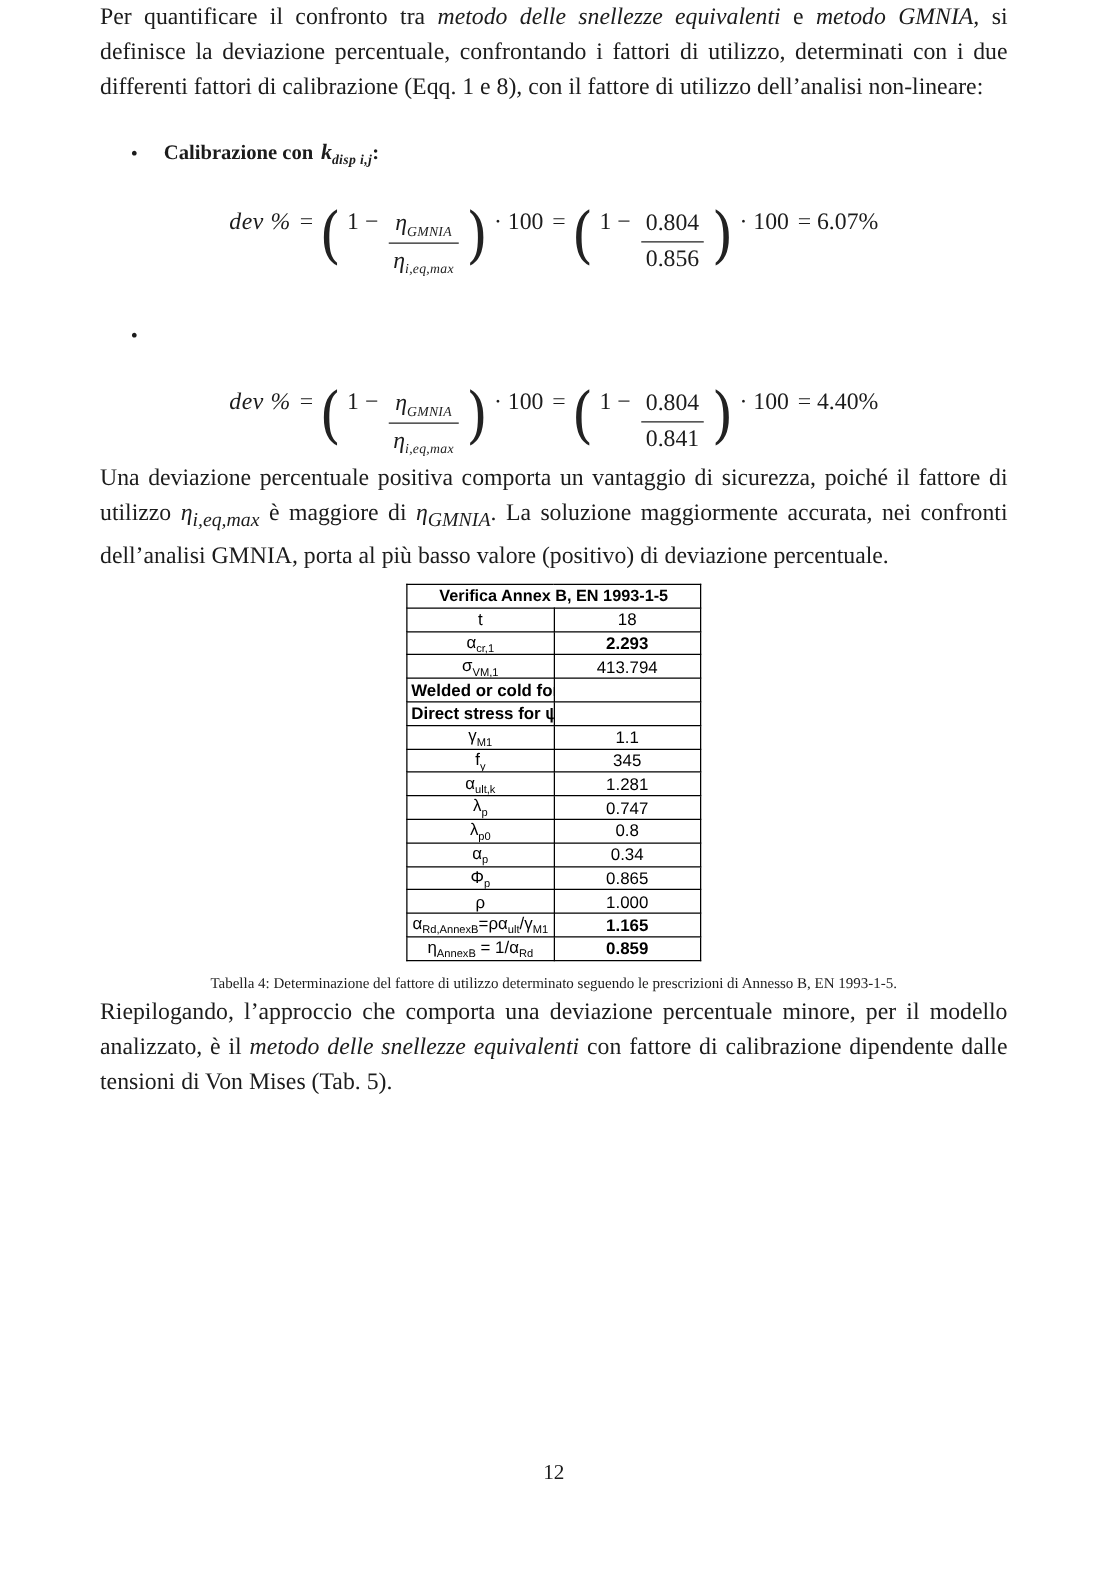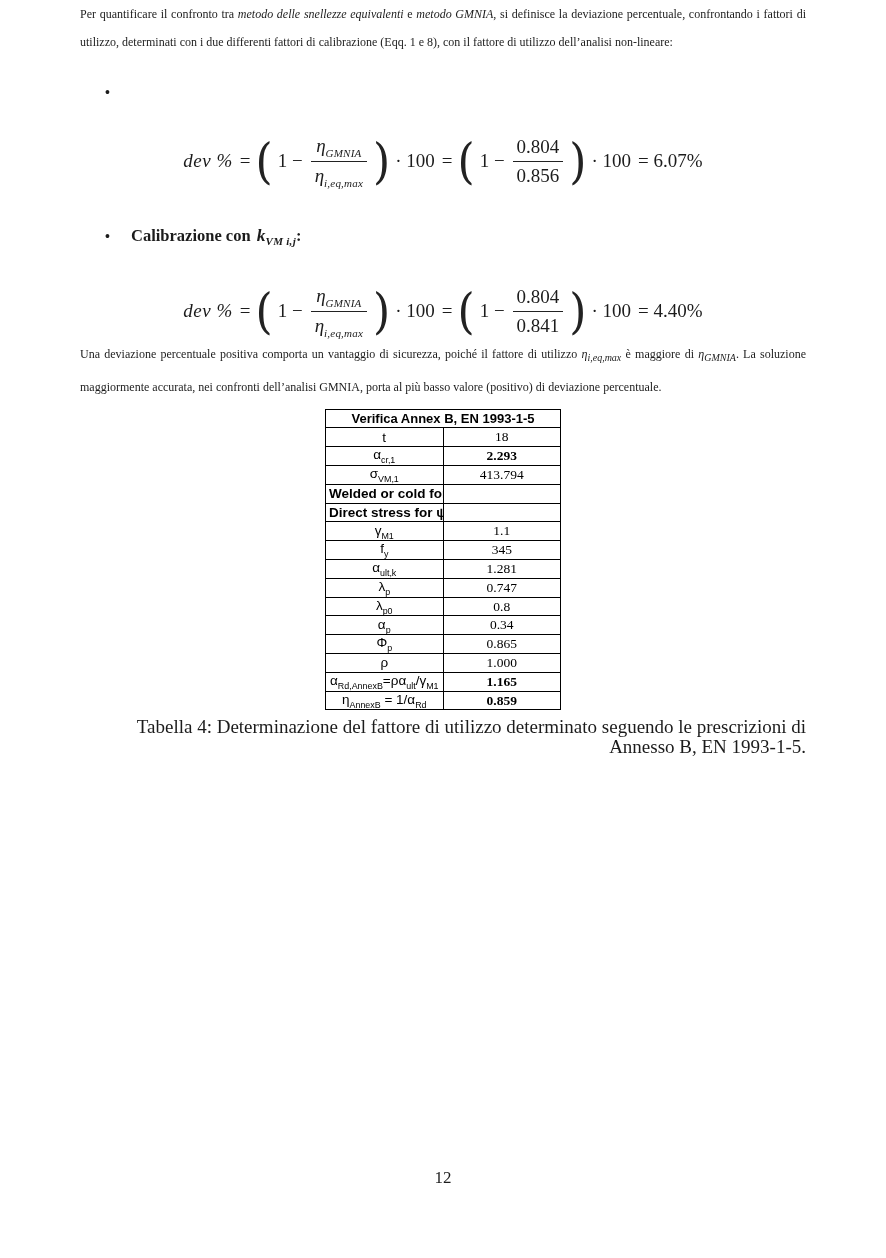--- a/index.html
+++ b/index.html
@@ -12,21 +12,21 @@
     position: relative;
     overflow: hidden;
   }
   .content {
     position: absolute;
     left: 80px; right: 80px; top: 0;
   }
   p.just {
     margin: 0;
     text-align: justify;
-    font-size: 12px;
+    font-size: 19px;
     line-height: 28px;
   }
   p.just i { font-style: italic; }
   .intro { margin-top: 96px; }
 
   
   .bullet-item {
     display: flex;
     align-items: baseline;
     margin-left: 25px;
@@ -47,21 +47,21 @@
     font-size: 11px;
     letter-spacing: 0.3px;
   }
   .b1 { margin-top: 26px; }
   .b2 { margin-top: 34px; }
 
   
   .formula {
     display: flex;
     justify-content: center;
-    align-items: center;
+    align-items: flex-start;
     font-size: 19px;
     font-style: italic;
     gap: 7px;
     height: 58px;
   }
   .f1 { margin-top: 28px; }
   .f2 { margin-top: 30px; }
   .formula .up { font-style: normal; }
   .formula .lhs { letter-spacing: 0.5px; }
   .formula sub { font-size: 0.58em; line-height: 1; letter-spacing: 0.2px; }
@@ -102,28 +102,28 @@
     border: 1.7px solid #000;
     text-align: center;
     vertical-align: middle;
     height: 18.8px;
     padding: 0 3px;
     overflow: hidden;
     white-space: nowrap;
   }
   .vtable th { font-weight: bold; font-size: 13px; }
   .vtable td.lab { width: 148px; }
-  .vtable td.val { width: 88px; font-family: Liberation Serif, serif; }
+  .vtable td.val { width: 88px; }
   .vtable td.bd, .vtable span.bd { font-weight: bold; }
   .vtable sub { font-size: 0.66em; letter-spacing: 0; }
 
   .caption {
     margin: 7px 0 0;
-    text-align: right;
-    font-size: 19px;
+    text-align: center;
+    font-size: 12px;
     line-height: 20px;
   }
 
   .closing1 { margin-top: 28px; }
 
   .page-num {
     position: absolute;
     top: 1168px;
     left: 0; right: 0;
     text-align: center;
@@ -132,20 +132,21 @@
 </style>
 </head>
 <body>
 
 <div class="content">
 
   <p class="just intro"><span>Per quantificare il confronto tra </span><i>metodo delle snellezze equivalenti</i><span> e </span><i>metodo GMNIA</i><span>, si definisce la deviazione percentuale, confrontando i fattori di utilizzo, determinati con i due differenti fattori di calibrazione (Eqq. 1 e 8), con il fattore di utilizzo dell’analisi non-lineare:</span></p>
 
   <div class="bullet-item b1">
     <span class="dot">•</span>
+    <span><span>Calibrazione con </span><span class="kk">k</span><sub class="ksub">disp i,j</sub><span>:</span></span>
   </div>
 
   <div class="formula f1">
     <span class="lhs">dev %</span>
     <span class="up">=</span>
     <span class="paren">(</span>
     <span class="up">1 −</span>
     <span class="frac">
       <span class="top"><span>η</span><sub>GMNIA</sub></span>
       <span class="bot"><span>η</span><sub>i,eq,max</sub></span>
@@ -159,21 +160,20 @@
       <span class="top">0.804</span>
       <span class="bot">0.856</span>
     </span>
     <span class="paren">)</span>
     <span class="up">· 100</span>
     <span class="up">= 6.07%</span>
   </div>
 
   <div class="bullet-item b2">
     <span class="dot">•</span>
-    <span><span>Calibrazione con </span><span class="kk">k</span><sub class="ksub">VM i,j</sub><span>:</span></span>
   </div>
 
   <div class="formula f2">
     <span class="lhs">dev %</span>
     <span class="up">=</span>
     <span class="paren">(</span>
     <span class="up">1 −</span>
     <span class="frac">
       <span class="top"><span>η</span><sub>GMNIA</sub></span>
       <span class="bot"><span>η</span><sub>i,eq,max</sub></span>
@@ -259,16 +259,17 @@
         </tr>
         <tr>
           <td class="lab"><span>η</span><span><sub>AnnexB</sub></span><span> = 1/α</span><span><sub>Rd</sub></span></td>
           <td class="val bd">0.859</td>
         </tr>
       </tbody>
   </table>
 
   <p class="caption">Tabella 4: Determinazione del fattore di utilizzo determinato seguendo le prescrizioni di Annesso B, EN 1993-1-5.</p>
 
+  <p class="just"><span>Riepilogando, l’approccio che comporta una deviazione percentuale minore, per il modello analizzato, è il </span><i>metodo delle snellezze equivalenti</i><span> con fattore di calibrazione dipendente dalle tensioni di Von Mises (Tab. 5).</span></p>
 
 </div>
 
 <div class="page-num">12</div>
 
 </body></html>

